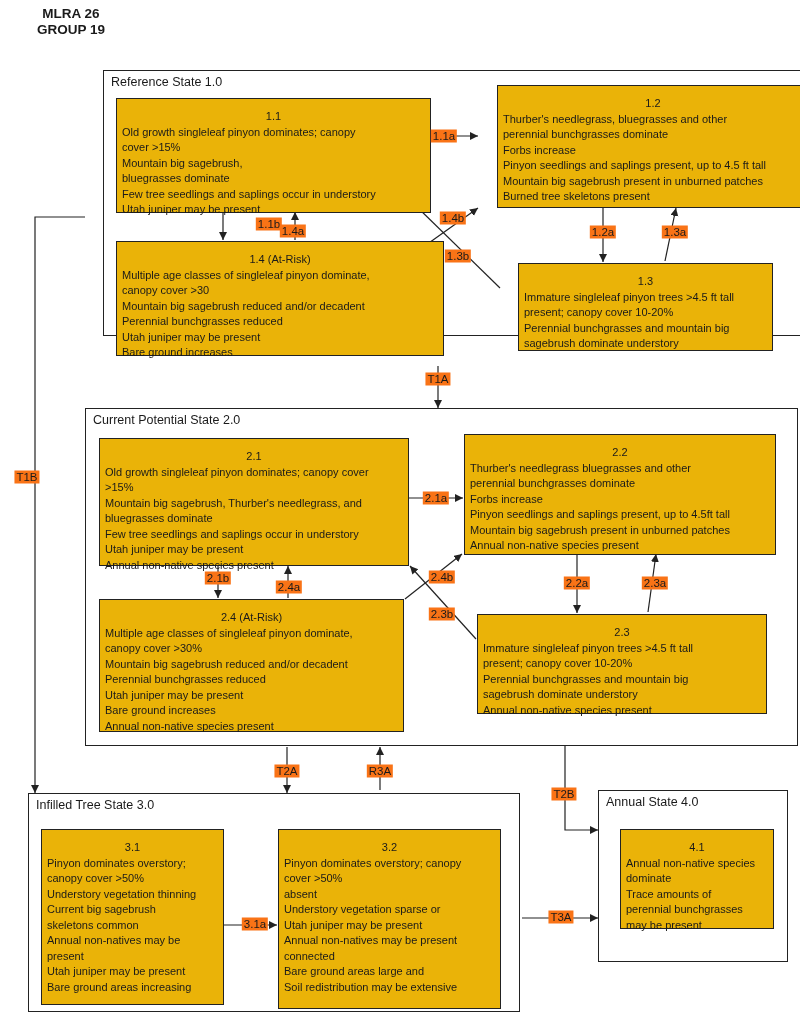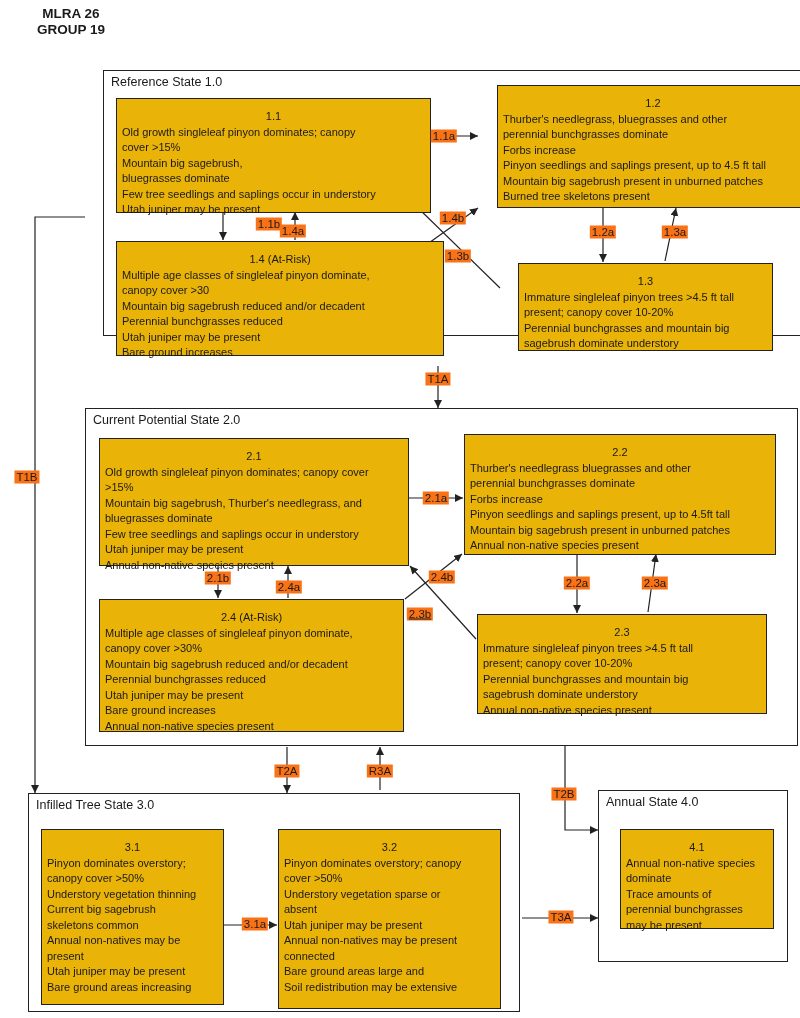--- a/index.html
+++ b/index.html
@@ -157,22 +157,22 @@
       <div>Annual non-natives may be</div>
       <div>present</div>
       <div>Utah juniper may be present</div>
       <div>Bare ground areas increasing</div>
     </div>
 
     <div class="cbox" style="left:249px;top:35px;width:223px;height:180px;">
       <div class="cbox-title">3.2</div>
       <div>Pinyon dominates overstory; canopy</div>
       <div>cover &gt;50%</div>
+      <div>absent</div>
       <div>Understory vegetation sparse or</div>
-      <div>absent</div>
       <div>Utah juniper may be present</div>
       <div>Annual non-natives may be present</div>
       <div>connected</div>
       <div>Bare ground areas large and</div>
       <div>Soil redistribution may be extensive</div>
     </div>
   </div>
 
   <div class="state" style="left:598px;top:790px;width:190px;height:172px;">
     <div class="state-label">Annual State 4.0</div>
@@ -195,20 +195,20 @@
   <div class="alabel" style="left:453px;top:218px;">1.4b</div>
   <div class="alabel" style="left:458px;top:256px;">1.3b</div>
   <div class="alabel" style="left:438px;top:379px;">T1A</div>
   <div class="alabel" style="left:27px;top:477px;">T1B</div>
   <div class="alabel" style="left:436px;top:498px;">2.1a</div>
   <div class="alabel" style="left:218px;top:578px;">2.1b</div>
   <div class="alabel" style="left:289px;top:587px;">2.4a</div>
   <div class="alabel" style="left:577px;top:583px;">2.2a</div>
   <div class="alabel" style="left:655px;top:583px;">2.3a</div>
   <div class="alabel" style="left:442px;top:577px;">2.4b</div>
-  <div class="alabel" style="left:420px;top:614px;text-decoration:underline;">2.3b</div>
+  <div class="alabel" style="left:442px;top:614px;">2.3b</div>
   <div class="alabel" style="left:287px;top:771px;">T2A</div>
   <div class="alabel" style="left:380px;top:771px;">R3A</div>
   <div class="alabel" style="left:564px;top:794px;">T2B</div>
   <div class="alabel" style="left:255px;top:924px;">3.1a</div>
   <div class="alabel" style="left:561px;top:917px;">T3A</div>
 
 </div>
 
 </body></html>

